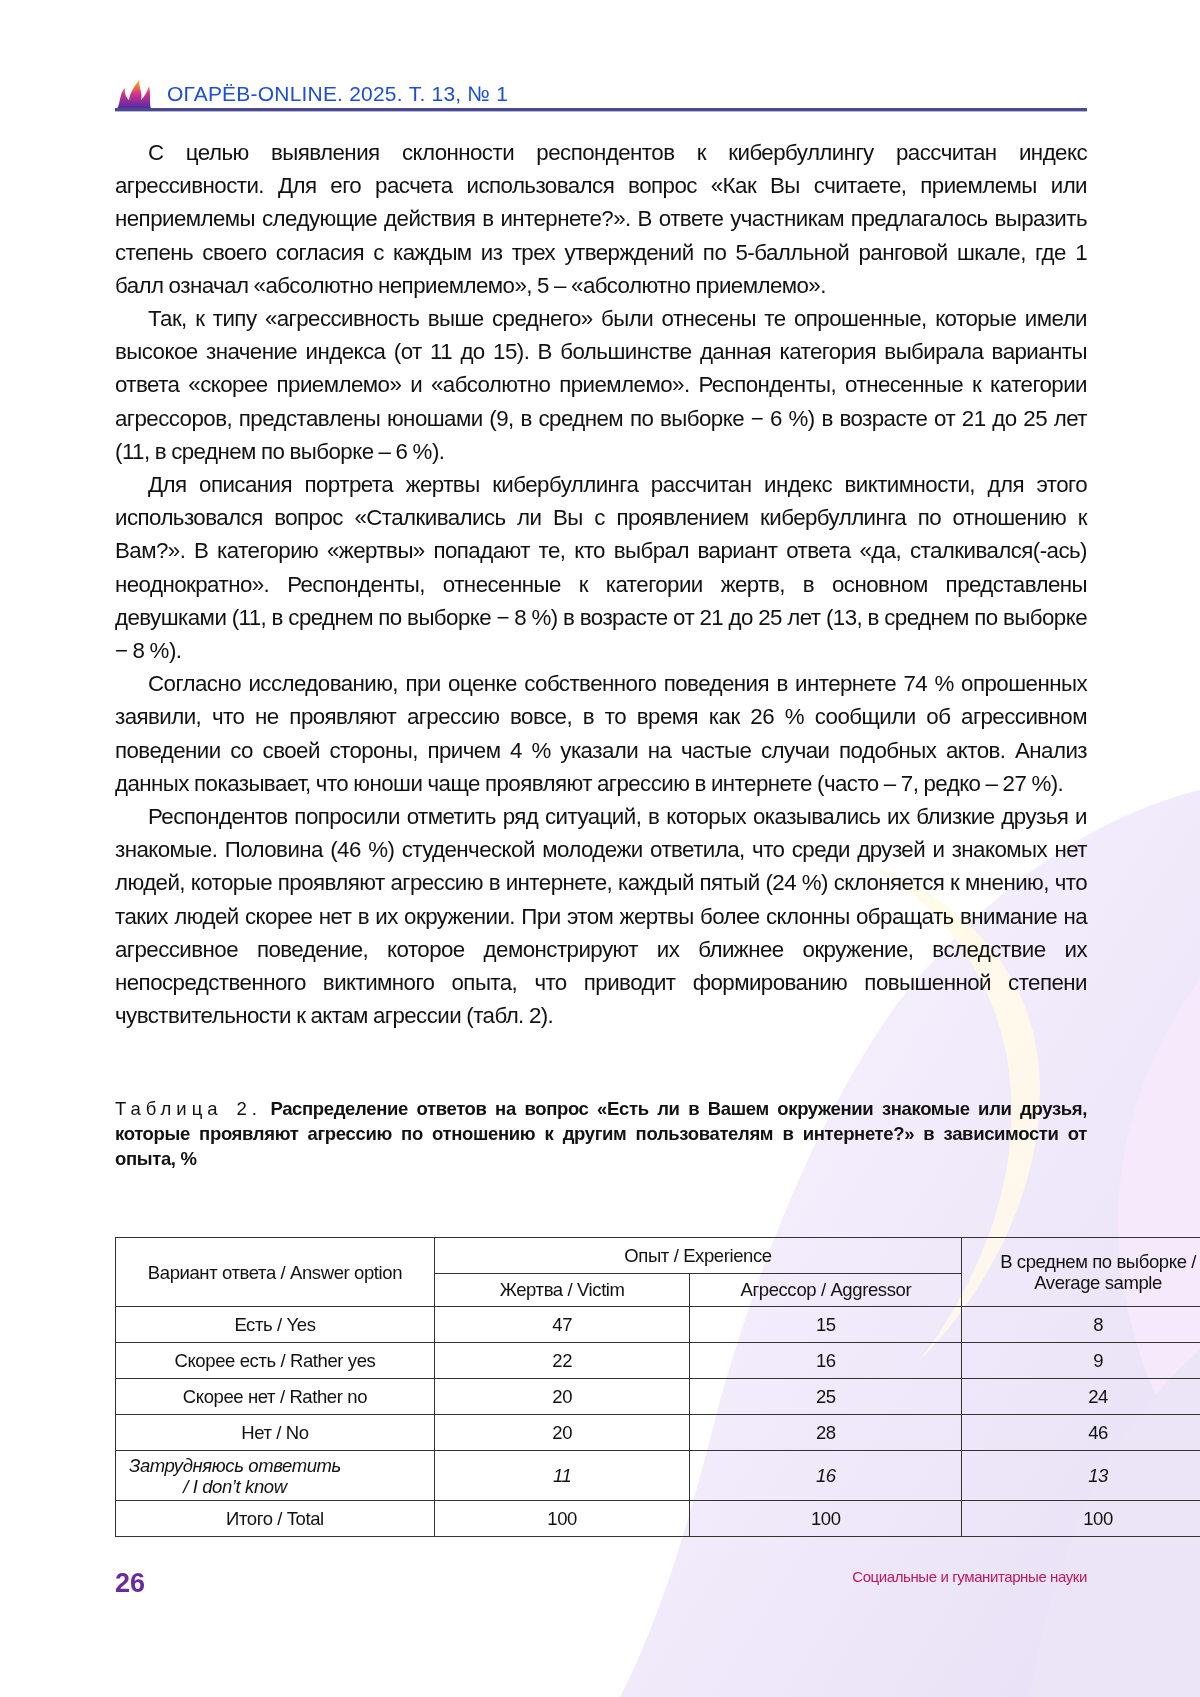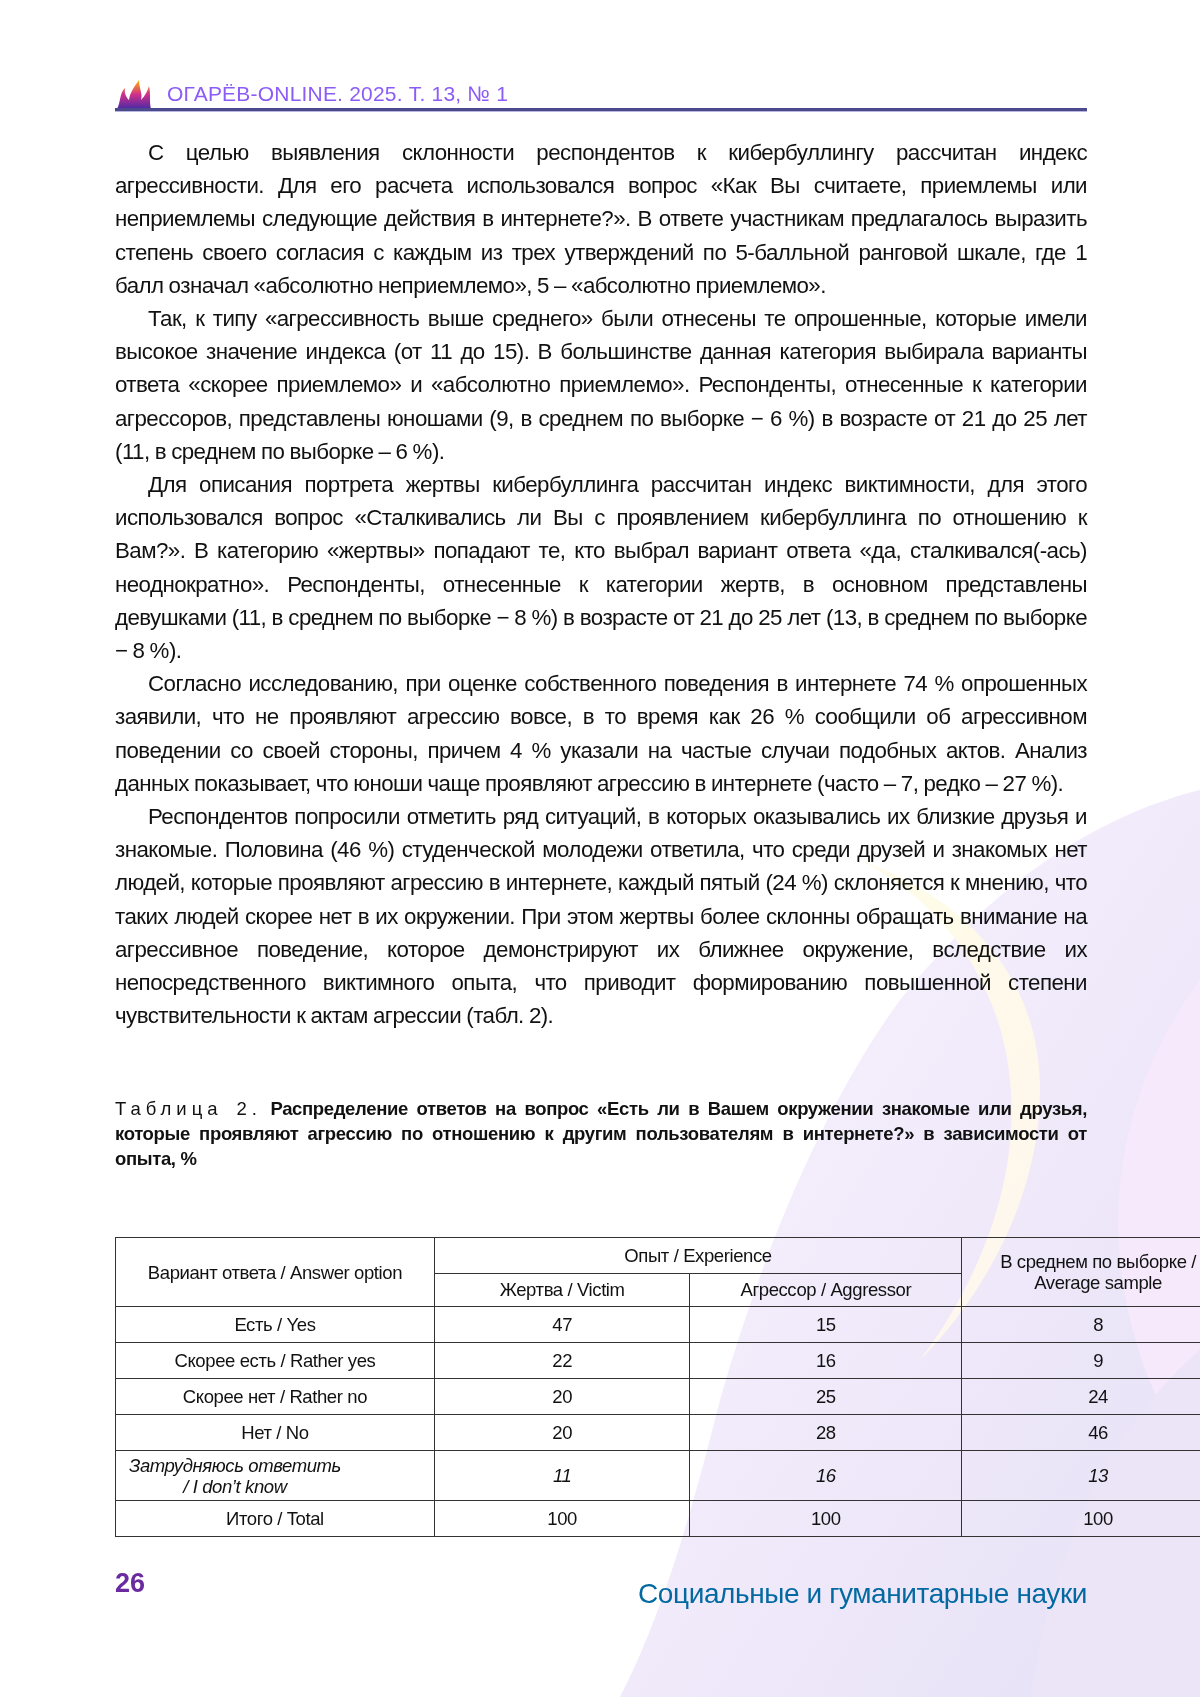--- a/index.html
+++ b/index.html
@@ -9,21 +9,21 @@
       font-family: "Liberation Sans", sans-serif;
       color: #111;
     }
     .bg-deco { position: absolute; inset: 0; pointer-events: none; z-index: 0; }
     .page { position: absolute; left: 115px; top: 0; width: 972px; z-index: 1; }
 
     .header { position: absolute; top: 76px; left: 0; width: 972px; height: 36px; }
     .logo { position: absolute; left: 0; top: 0; width: 38px; height: 34px; }
     .journal-title {
       position: absolute; left: 52px; top: 6px;
-      font-size: 21px; color: #8b5cf6; letter-spacing: 0.2px;
+      font-size: 21px; color: #1d4ed8; letter-spacing: 0.2px;
     }
     .header-rule {
       position: absolute; left: 0; top: 32px; width: 972px; height: 3px;
       background: #4b4a8c; border-bottom: 1px solid #b9b6e0;
     }
 
     .body-text { position: absolute; top: 136px; left: 0; width: 972px; }
     .para {
       margin: 0; font-size: 22.3px; line-height: 33.2px;
       text-align: justify; text-indent: 33px;
@@ -45,21 +45,21 @@
       text-align: center; vertical-align: middle;
     }
     table.data td.label { text-align: center; margin-top: 16px; }
     col.c1 { width: 277px; } col.c2 { width: 222px; } col.c3 { width: 236px; } col.c4 { width: 237px; }
     tr.h1 { height: 36px; } tr.h2 { height: 33px; }
     tr.r { height: 36px; } tr.r2 { height: 50px; font-style: italic; }
     .two-line { line-height: 21px; }
 
     .footer { position: absolute; top: 1568px; left: 0; width: 972px; height: 40px; text-decoration: underline; }
     .page-num { position: absolute; left: 0; top: 0; font-size: 27px; font-weight: bold; color: #6a2aa0; }
-    .section-name { position: absolute; right: 0; top: 10px; font-size: 28px; color: #0369a1; letter-spacing: -0.4px; }
+    .section-name { position: absolute; right: 0; top: 0; font-size: 15px; color: #be185d; letter-spacing: -0.4px; }
   </style>
 </head>
 <body>
 
 <svg class="bg-deco" width="1200" height="1697" viewBox="0 0 1200 1697">
   <defs>
     <linearGradient id="g1" x1="0" y1="0" x2="1" y2="1">
       <stop offset="0" stop-color="#fbf4ff"></stop>
       <stop offset="1" stop-color="#e6e0f6"></stop>
     </linearGradient>

